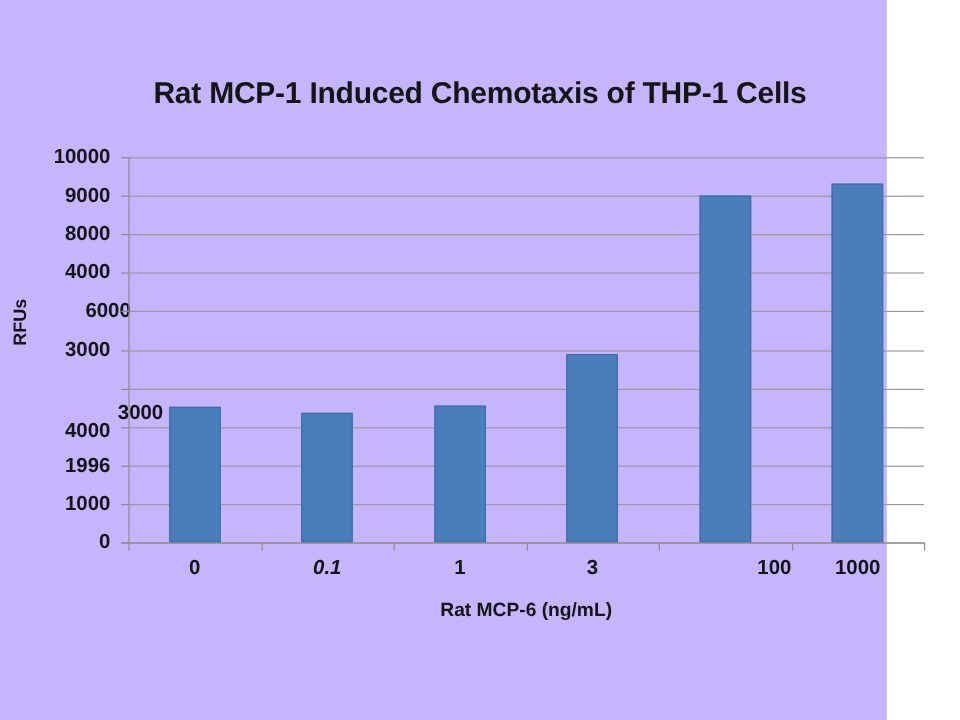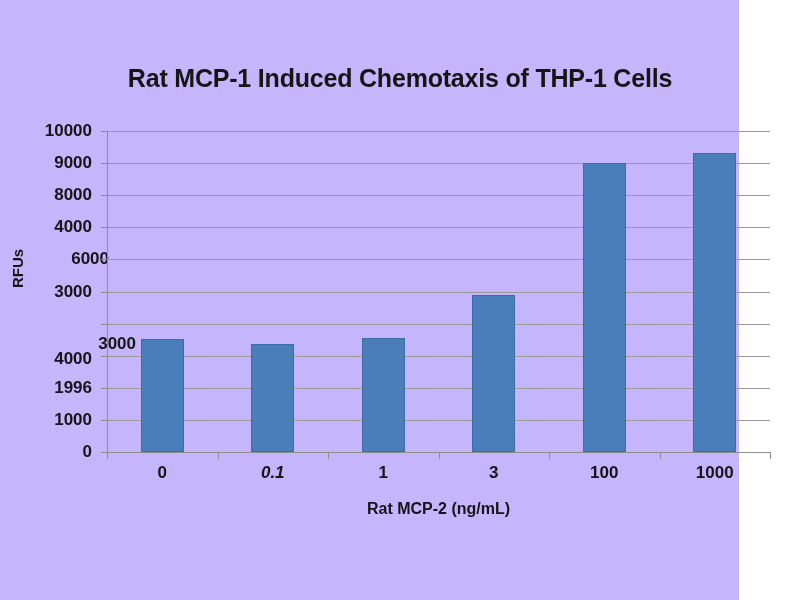--- a/index.html
+++ b/index.html
@@ -206,21 +206,21 @@
   <div id="xticks">
       <div class="xtick-mark" style="left: 107px;"></div>
       <div class="xtick-label" style="left: 107px; width: 110.5px;">0</div>
       <div class="xtick-mark" style="left: 217.5px;"></div>
       <div class="xtick-label" style="left: 217.5px; width: 110.5px; font-style: italic;">0.1</div>
       <div class="xtick-mark" style="left: 328px;"></div>
       <div class="xtick-label" style="left: 328px; width: 110.5px;">1</div>
       <div class="xtick-mark" style="left: 438.5px;"></div>
       <div class="xtick-label" style="left: 438.5px; width: 110.5px;">3</div>
       <div class="xtick-mark" style="left: 549px;"></div>
-      <div class="xtick-label" style="left: 549px; width: 110.5px;">100</div>
+      <div class="xtick-label" style="left: 549px; width: 110.5px; text-align: right;">100</div>
       <div class="xtick-mark" style="left: 659.5px;"></div>
       <div class="xtick-label" style="left: 659.5px; width: 110.5px;">1000</div>
       <div class="xtick-mark" style="left: 770px;"></div>
     </div>
 
-  <div class="xlabel">Rat MCP-2 (ng/mL)</div>
+  <div class="xlabel">Rat MCP-6 (ng/mL)</div>
 
 </div>
 
 </body></html>

